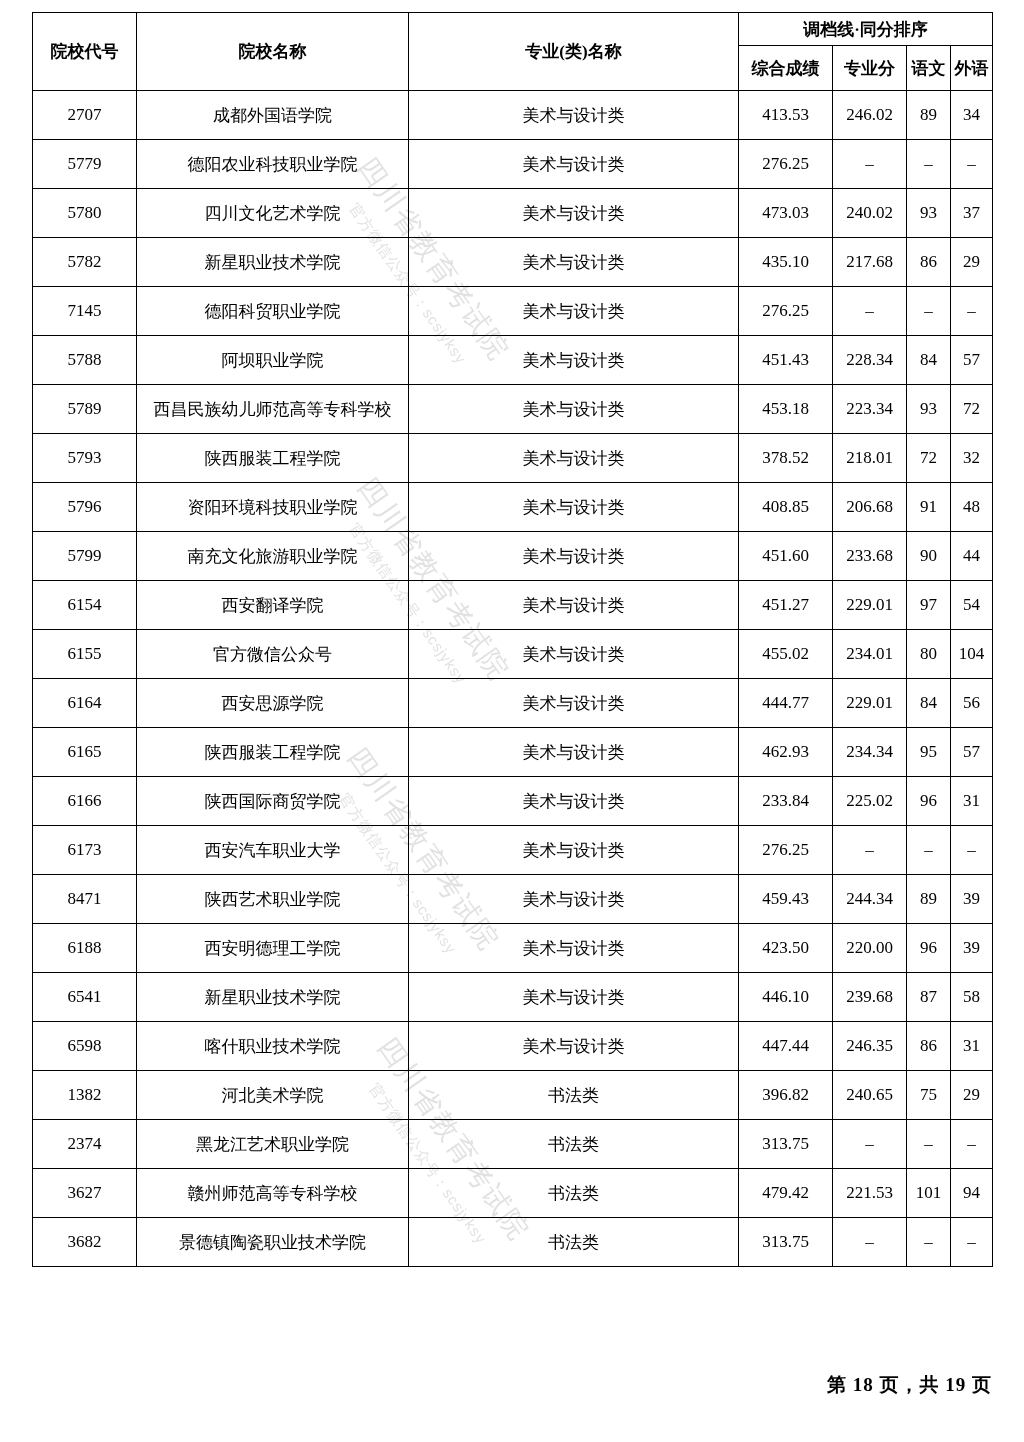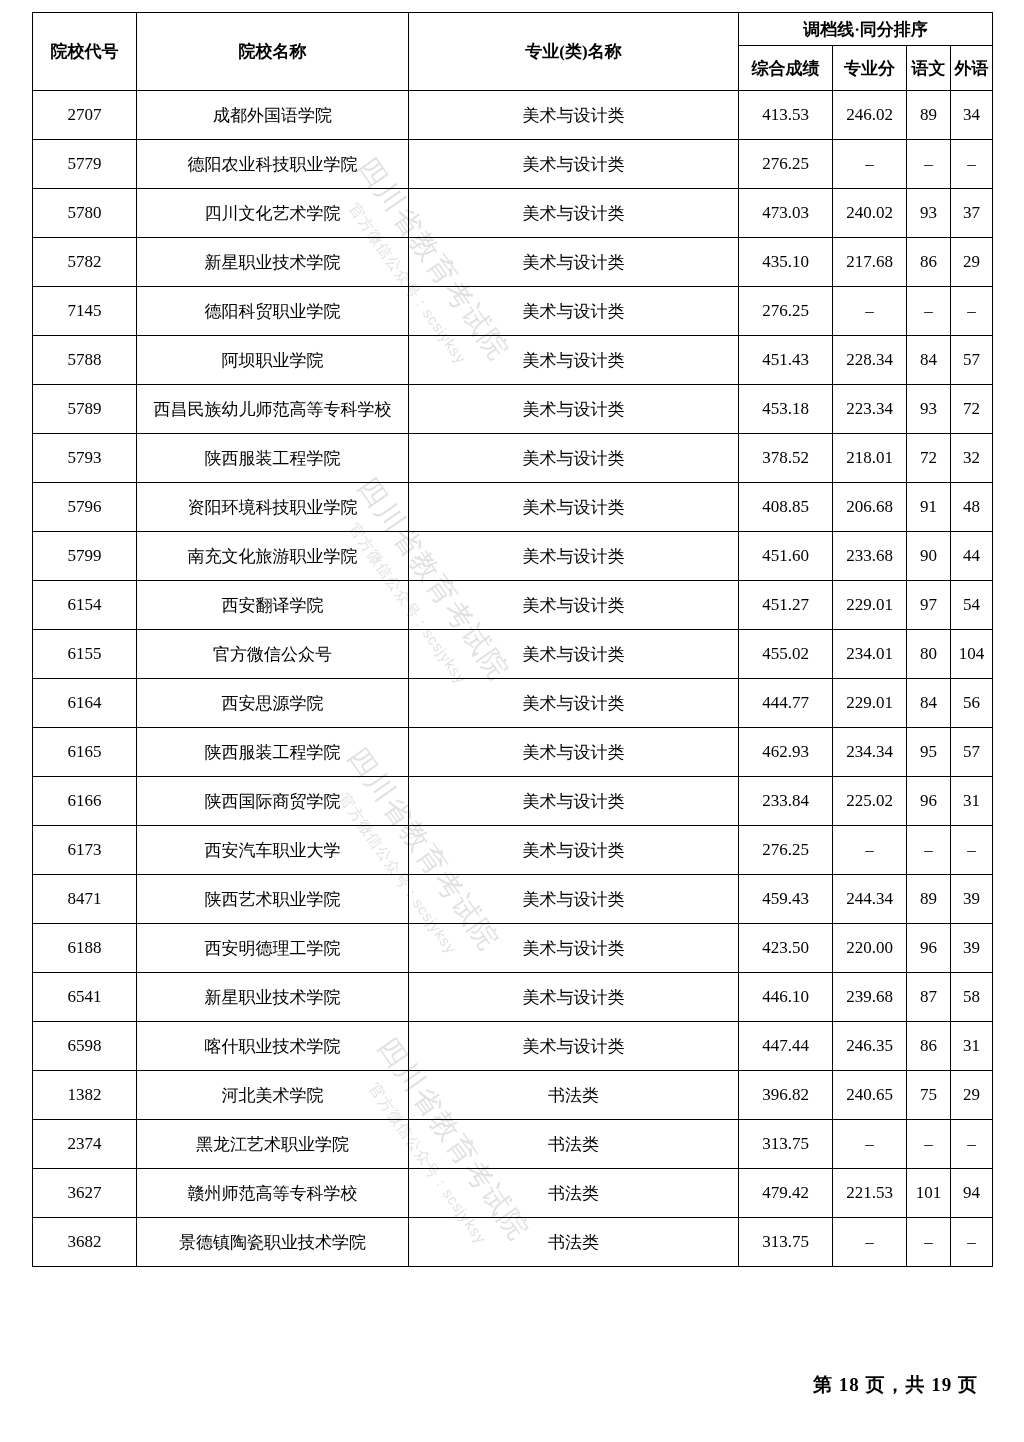--- a/index.html
+++ b/index.html
@@ -88,21 +88,21 @@
     white-space: nowrap;
     transform-origin: left top;
     letter-spacing: 2px;
   }
   .wm-sub {
     font-size: 15px;
     letter-spacing: 1px;
   }
   .footer {
     position: absolute;
-    right: 46px;
+    right: 32px;
     bottom: 44px;
     font-size: 19px;
     font-weight: bold;
     letter-spacing: 1px;
     z-index: 3;
   }
 </style>
 </head>
 <body>
 

